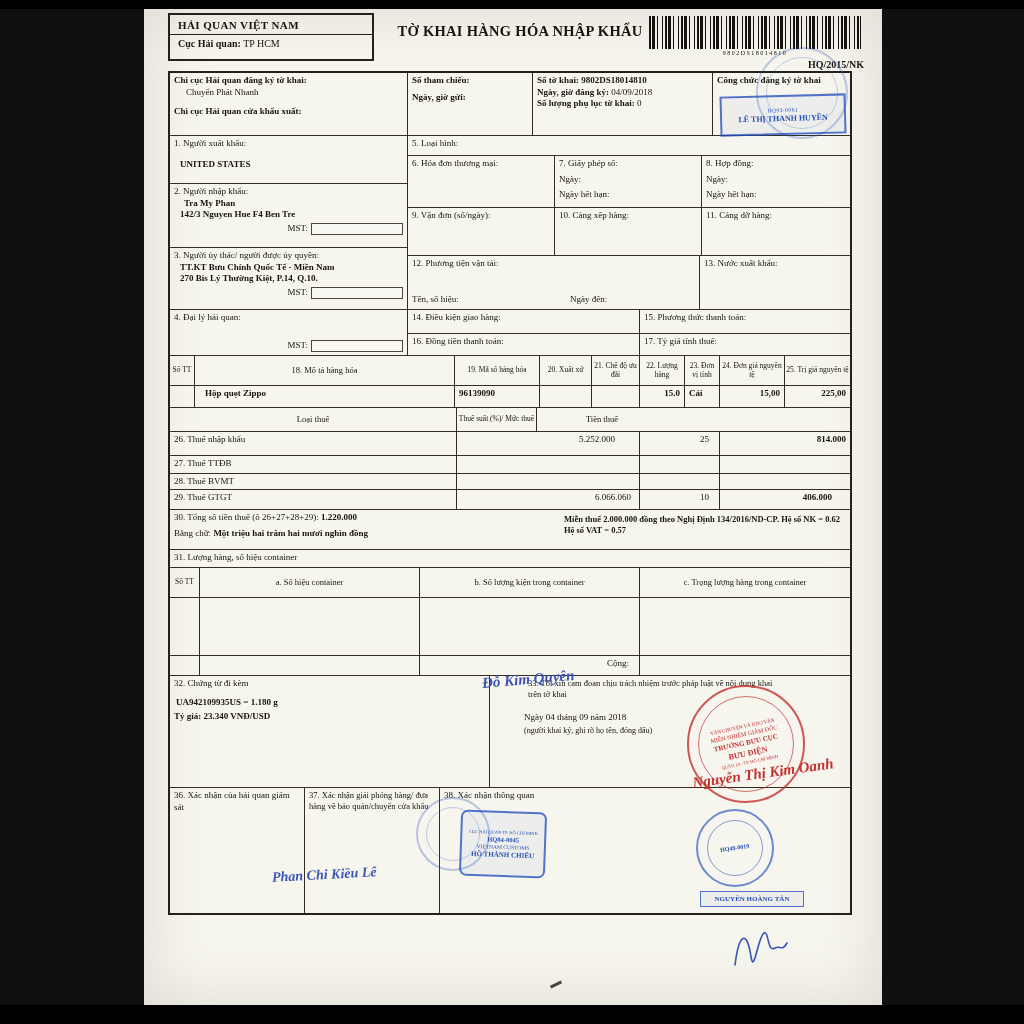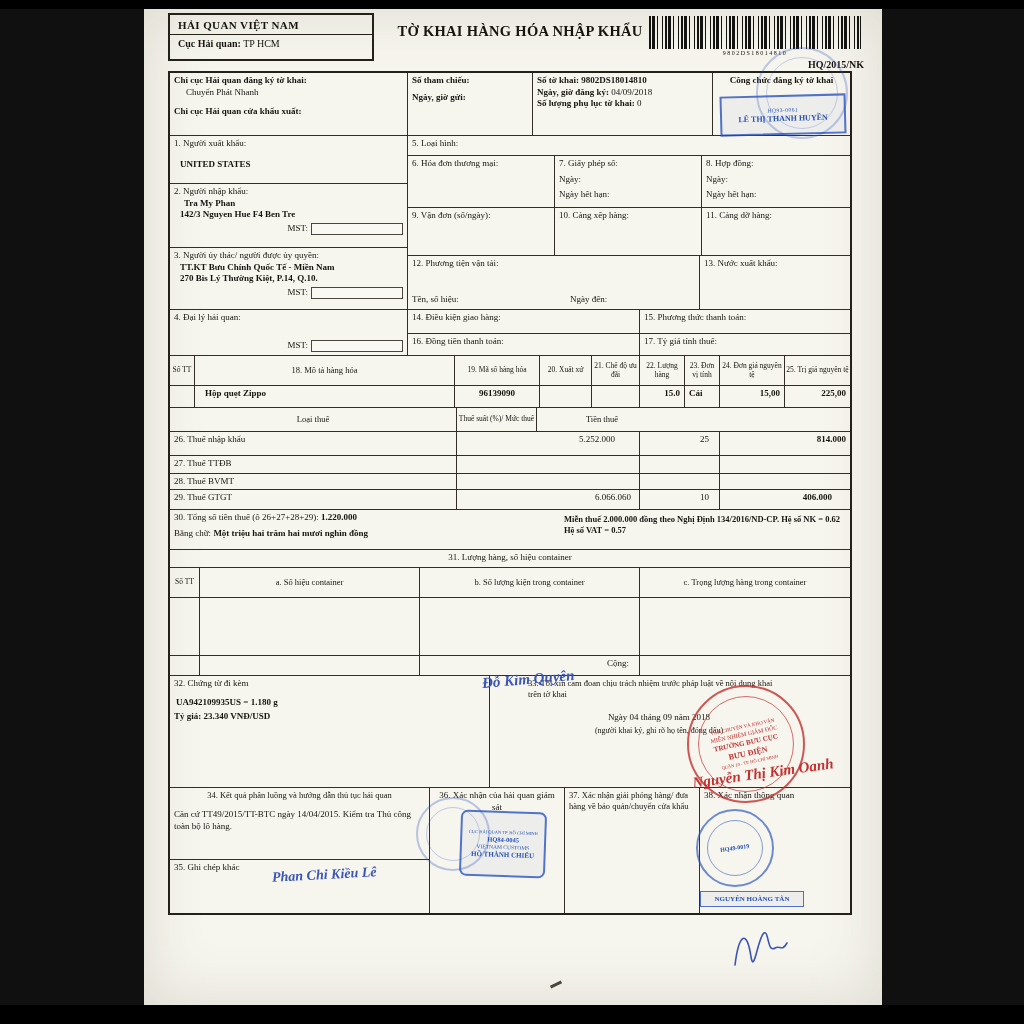--- a/index.html
+++ b/index.html
@@ -25,21 +25,21 @@
                font-size:6px;letter-spacing:1.5px}
   .form-code{position:absolute;left:630px;top:50px;width:90px;text-align:right;
              font-weight:bold;font-size:10px}
   
   .form{position:absolute;left:24px;top:62px;width:684px;border:2px solid #242119}
   .r{display:flex}
   .bb{border-bottom:1px solid #332f26}
   .br{border-right:1px solid #332f26}
   .c{padding:2px 4px;font-size:9px;line-height:1.3;overflow:hidden}
   .b{font-weight:bold}
-  .ctr{text-align:center}
+  .ctr{text-align:left}
   .rt{text-align:right}
   .hc{display:flex;align-items:center;justify-content:center;text-align:center;
       font-size:7.5px;line-height:1.15;padding:1px;overflow:hidden}
   .mst{display:flex;justify-content:flex-end;align-items:center;gap:3px;margin-top:2px;font-size:9px}
   .mstbox{display:inline-block;width:92px;height:12px;border:1px solid #4a463c;background:#f9f8f2}
   
   .stamp-rect{position:absolute;border:2px solid rgba(37,80,190,.78);color:#2450b8;
       display:flex;flex-direction:column;align-items:center;justify-content:center;gap:1px;
       background:rgba(70,115,220,.05);text-align:center}
   .stamp-circle{position:absolute;border-radius:50%;border:2px solid rgba(37,80,190,.50)}
@@ -259,27 +259,20 @@
         <div class="b" style="margin-top:3px">Tỷ giá: 23.340 VNĐ/USD</div>
       </div>
       <div class="c" style="width:360px;position:relative">
         <div style="width:255px;margin-left:34px;font-size:8.5px">33. Tôi xin cam đoan chịu trách nhiệm trước pháp luật về nội dung khai trên tờ khai</div>
         <div class="ctr" style="margin-top:12px;width:270px;margin-left:30px">Ngày 04  tháng 09  năm 2018</div>
         <div class="ctr" style="margin-top:2px;width:270px;margin-left:30px;font-size:8px">(người khai ký, ghi rõ họ tên, đóng dấu)</div>
       </div>
     </div>
 
     <div class="r" style="height:125px">
-      <div class="br" style="width:260px">
-        <div class="c bb" style="height:72px">
-          <div class="ctr" style="font-size:8.5px">34. Kết quả phân luồng và hướng dẫn thủ tục hải quan</div>
-          <div style="margin-top:8px">Căn cứ TT49/2015/TT-BTC ngày 14/04/2015. Kiểm tra Thủ công toàn bộ lô hàng.</div>
-        </div>
-        <div class="c" style="height:51px">35. Ghi chép khác</div>
-      </div>
       <div class="c br" style="width:135px">
         <div class="ctr">36. Xác nhận của hải quan giám sát</div>
       </div>
       <div class="c br" style="width:135px;font-size:8.5px">37. Xác nhận giải phóng hàng/ đưa hàng về bảo quản/chuyển cửa khẩu</div>
       <div class="c" style="width:150px">38. Xác nhận thông quan</div>
     </div>
   </div>
 
   <div class="stamp-circle" style="left:612px;top:38px;width:92px;height:92px;opacity:.55"></div>
 

